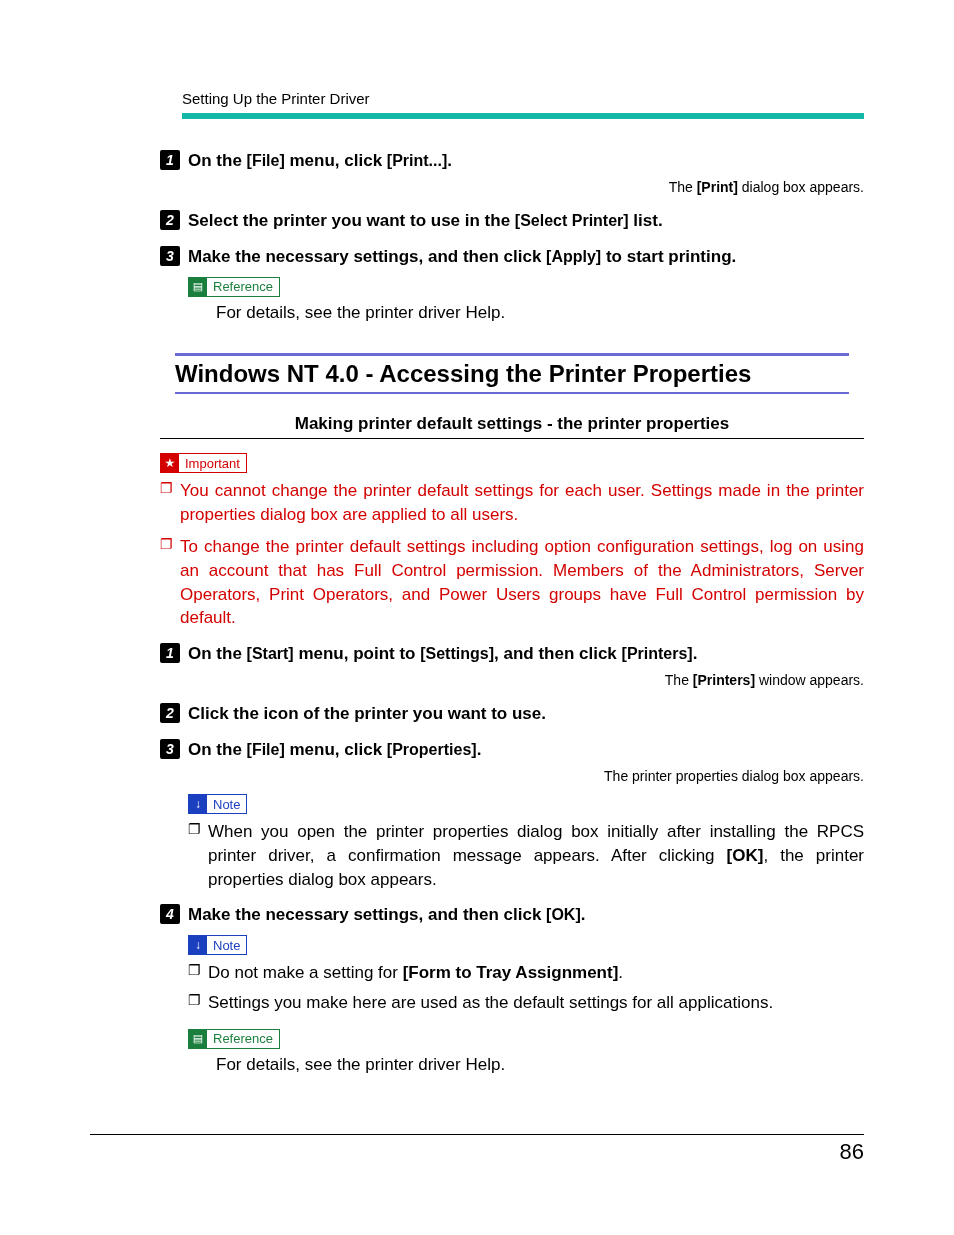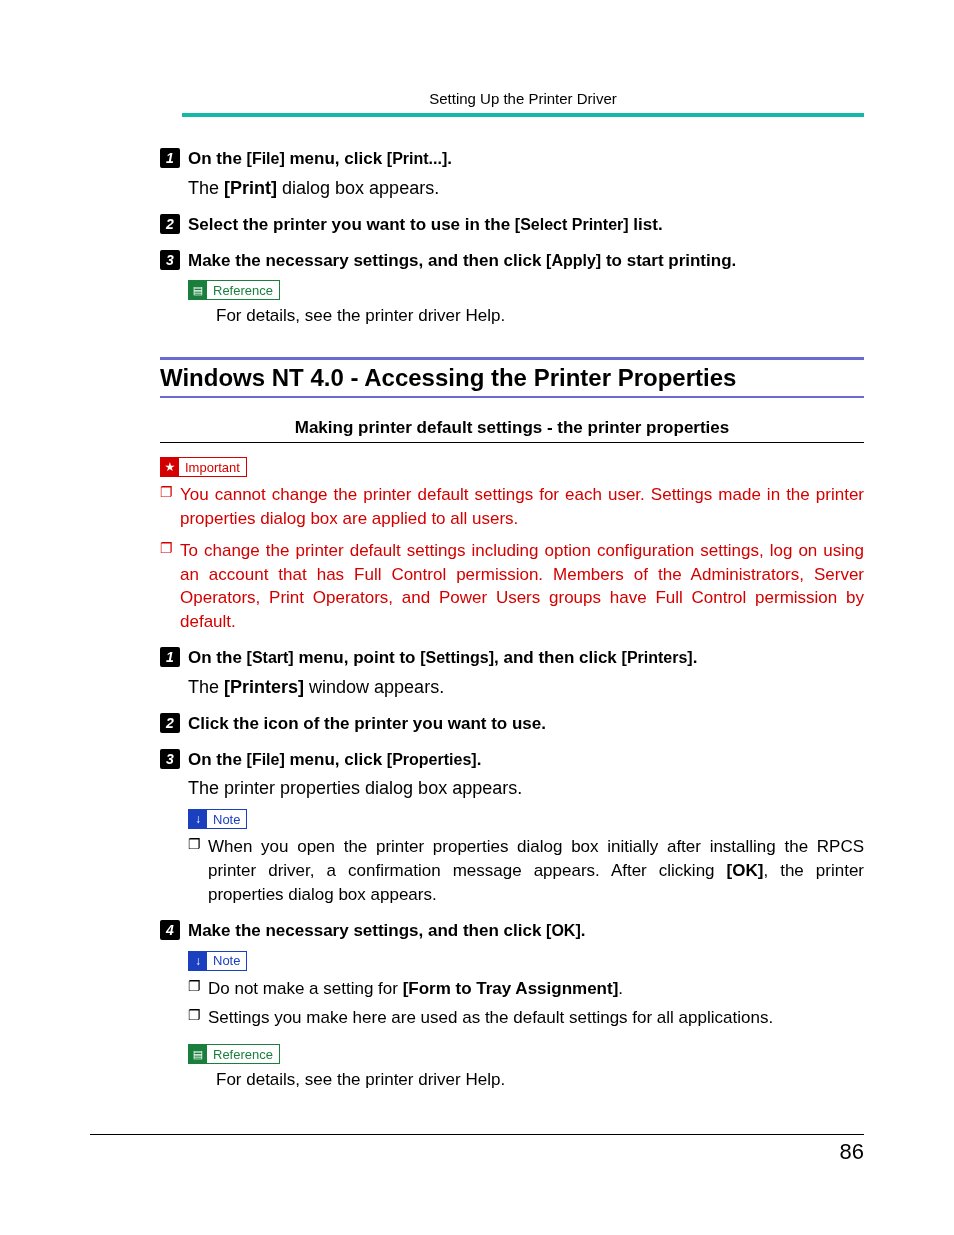--- a/index.html
+++ b/index.html
@@ -14,23 +14,22 @@
     box-sizing: border-box;
     width: 954px;
     min-height: 1235px;
     padding: 90px 90px 40px 90px;
     position: relative;
   }
   .running-head {
     font-size: 15px;
     color: #000;
     padding-bottom: 6px;
-    border-bottom: 4px solid #14b8a6;
+    border-bottom: 6px solid #14b8a6;
     margin-left: 92px;
-    text-align: center;
   }
   .content {
     margin-left: 70px;
     margin-top: 30px;
   }
   .step {
     margin-top: 12px;
   }
   .step-line {
     display: flex;
@@ -58,23 +57,24 @@
     font-size: 17px;
     line-height: 1.4;
   }
   .ui-label {
     font-family: Arial, Helvetica, sans-serif;
     font-weight: bold;
     font-size: 16px;
   }
   .after-text {
     margin-left: 28px;
-    font-size: 18px;
+    font-size: 14px;
     line-height: 1.45;
     margin-top: 4px;
+    text-align: right;
   }
   .callout {
     display: inline-flex;
     align-items: stretch;
     border: 1px solid;
     font-size: 13px;
     height: 18px;
     margin-left: 28px;
     margin-top: 8px;
   }
@@ -101,21 +101,21 @@
   .callout.important .lbl { color: #d40000; }
   .callout-body {
     margin-left: 56px;
     font-size: 17px;
     line-height: 1.45;
     margin-top: 4px;
   }
   h2.section-heading {
     font-size: 24px;
     font-weight: bold;
-    margin: 0;
+    margin: 15px;
     padding: 4px 0;
     border-top: 3px solid #6a6ad4;
     border-bottom: 2px solid #6a6ad4;
     margin-top: 28px;
     font-family: "Arial Narrow", Arial, sans-serif;
     font-stretch: condensed;
   }
   h3.subheading {
     font-size: 17px;
     font-weight: bold;

